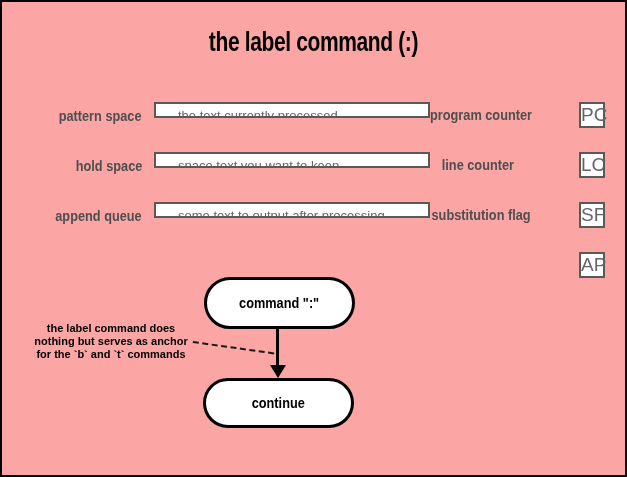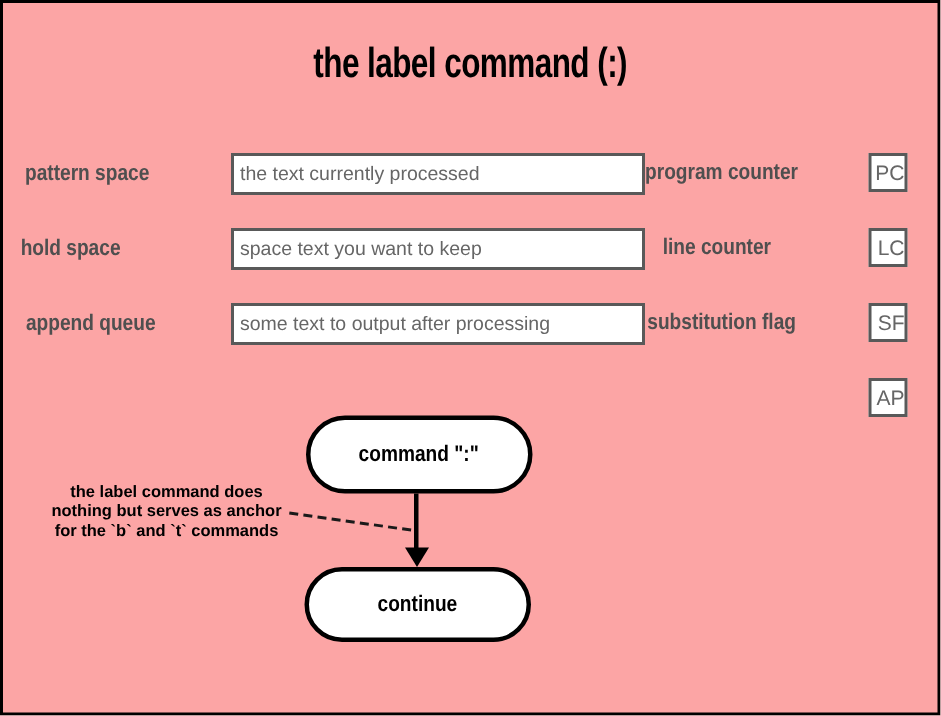--- a/index.html
+++ b/index.html
@@ -43,30 +43,31 @@
     white-space: nowrap;
   }
 
   
   .reg-label {
     position: absolute;
     left: 0;
     width: 140px;
     height: 28px;
     line-height: 28px;
+    text-align: right;
   }
   .reg-box {
     position: absolute;
     left: 152px;
     width: 276px;
-    height: 28px;
+    height: 16px;
     box-sizing: border-box;
     border: 2px solid #595959;
     background: #fff;
-    padding-left: 4px;
+    padding-left: 22px;
     font-size: 13px;
     line-height: 24px;
     color: #666;
     white-space: nowrap;
     overflow: hidden;
   }
 
   
   .rreg-label {
     position: absolute;
@@ -77,22 +78,22 @@
     text-align: center;
   }
   .rreg-box {
     position: absolute;
     left: 577px;
     width: 26px;
     height: 26px;
     box-sizing: border-box;
     border: 2px solid #595959;
     background: #fff;
-    text-align: right;
-    font-size: 14px;
+    text-align: left;
+    font-size: 19px;
     line-height: 22px;
     color: #666;
   }
 
   
   .node {
     position: absolute;
     box-sizing: border-box;
     border: 3px solid #000;
     border-radius: 26px;

